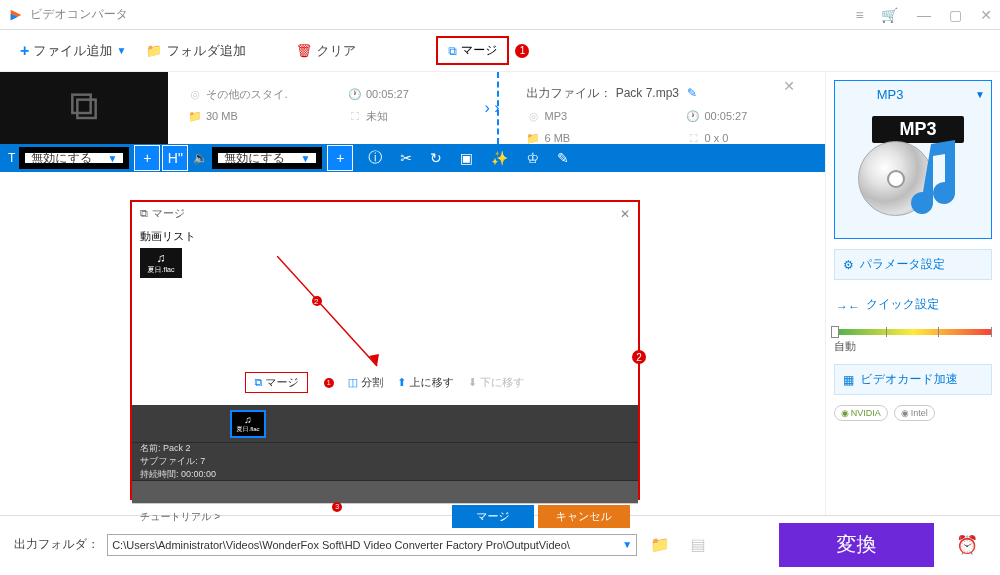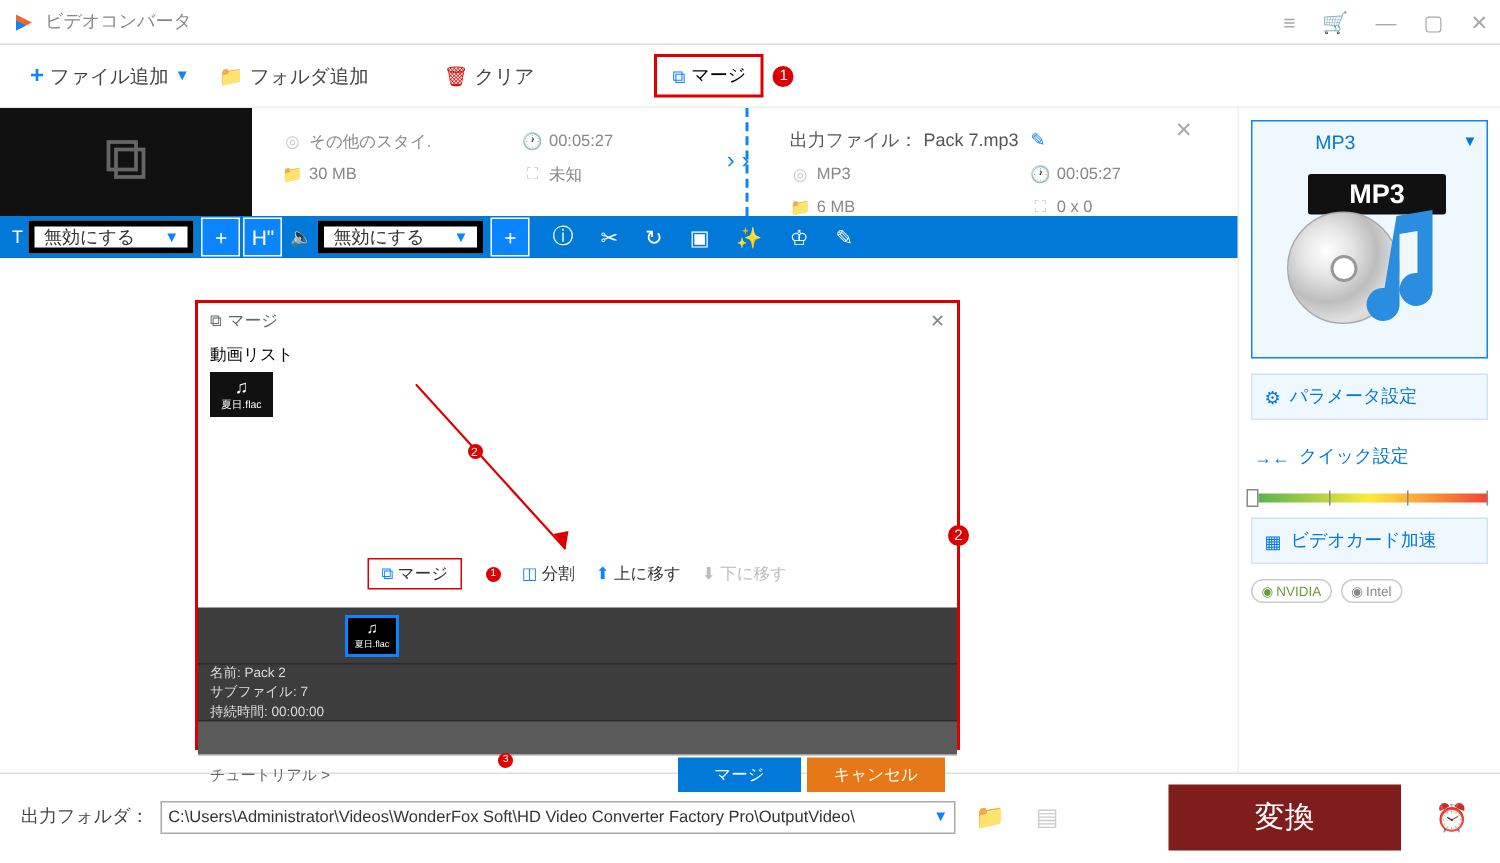--- a/index.html
+++ b/index.html
@@ -40,21 +40,21 @@
 .info-grid .cell { display: flex; align-items: center; gap: 4px; height: 20px; }
 .info-grid .icon { width: 14px; text-align: center; color: #ccc; }
 .close-x { position: absolute; right: 30px; top: 6px; color: #aaa; cursor: pointer; font-size: 14px; }
 .edit-pen { color: #0a84ff; margin-left: 4px; cursor: pointer; }
 
 .half { width: 50%; float: left; padding: 6px 10px; }
 .half:last-child { padding-left: 30px; }
 
 
 .actionbar { height: 28px; background: #0079d8; display: flex; align-items: center; color: #fff; font-size: 12px; clear: both; }
-.actionbar .dd { background: #fff; color: #333; height: 22px; margin: 0 4px; display: flex; align-items: center; padding: 0 6px; border: 4px solid #000000; min-width: 110px; }
+.actionbar .dd { background: #fff; color: #333; height: 22px; margin: 0 4px; display: flex; align-items: center; padding: 0 6px; border: 6px solid #000000; min-width: 110px; }
 .actionbar .dd-arrow { color: #0a84ff; margin-left: auto; font-size: 10px; }
 .actionbar .ab-btn { width: 26px; height: 26px; background: #0a84ff; border: 1px solid #fff; margin: 0 1px; display: flex; align-items: center; justify-content: center; color: #fff; cursor: pointer; font-size: 14px; }
 .actionbar .icon-strip { display: flex; gap: 18px; margin-left: 14px; align-items: center; }
 .actionbar .icon-strip span { cursor: pointer; font-size: 14px; }
 
 
 .merge-dialog { position: absolute; left: 130px; top: 128px; width: 510px; height: 300px; border: 2px solid #d00; background: #fff; z-index: 10; }
 .md-title { padding: 4px 8px; font-size: 11px; color: #666; display: flex; align-items: center; }
 .md-title .close { margin-left: auto; color: #888; cursor: pointer; font-size: 12px; }
 .md-body { padding: 4px 8px; font-size: 11px; }
@@ -101,21 +101,21 @@
 .gpu-row { display: flex; gap: 6px; margin-top: 10px; align-items: center; }
 .gpu-badge { border: 1px solid #ccc; border-radius: 10px; padding: 2px 6px; font-size: 9px; color: #6b9b37; display: flex; align-items: center; gap: 2px; }
 .gpu-badge.intel { color: #888; }
 
 
 .bottombar { height: 58px; border-top: 1px solid #ddd; display: flex; align-items: center; padding: 0 14px; gap: 8px; }
 .bottombar .label { font-size: 12px; color: #444; }
 .path-input { flex: 0 0 530px; height: 22px; border: 1px solid #aaa; padding: 0 4px; font-size: 11px; color: #333; display: flex; align-items: center; }
 .path-input .arrow { margin-left: auto; color: #0a84ff; font-size: 10px; }
 .bottombar .icon-btn { width: 30px; height: 30px; display: flex; align-items: center; justify-content: center; color: #0a84ff; cursor: pointer; font-size: 16px; }
-.convert-btn { margin-left: auto; width: 155px; height: 44px; background: #7f1d1d; color: #fff; font-size: 20px; display: flex; align-items: center; justify-content: center; cursor: pointer; text-align: center; }
+.convert-btn { margin-left: auto; width: 155px; height: 44px; background: #6d28d9; color: #fff; font-size: 20px; display: flex; align-items: center; justify-content: center; cursor: pointer; text-align: center; }
 .alarm { width: 36px; height: 36px; display: flex; align-items: center; justify-content: center; color: #0a84ff; cursor: pointer; font-size: 18px; margin-left: 8px; }
 </style>
 </head>
 <body>
 
 <div class="titlebar">
   <svg class="logo" viewBox="0 0 24 24">
       <path fill="#f0672e" d="M4 4 L20 12 L4 20 Z"></path>
       <path fill="#0a84ff" d="M4 10 L14 15 L4 20 Z"></path>
     </svg>
@@ -325,20 +325,21 @@
     </div>
     <div class="rp-link">
       <span>→←</span>
       <span>クイック設定</span>
     </div>
     <div class="slider">
       <span class="slider-tick0"></span>
         <span class="slider-tick1"></span>
       <span class="slider-handle"></span>
     </div>
+    <div class="slider-label">自動</div>
     <div class="rp-btn">
       <span>▦</span>
       <span>ビデオカード加速</span>
     </div>
     <div class="gpu-row">
       <div class="gpu-badge">
           <span>◉</span>
           <span>NVIDIA</span>
         </div>
       <div class="gpu-badge intel">

